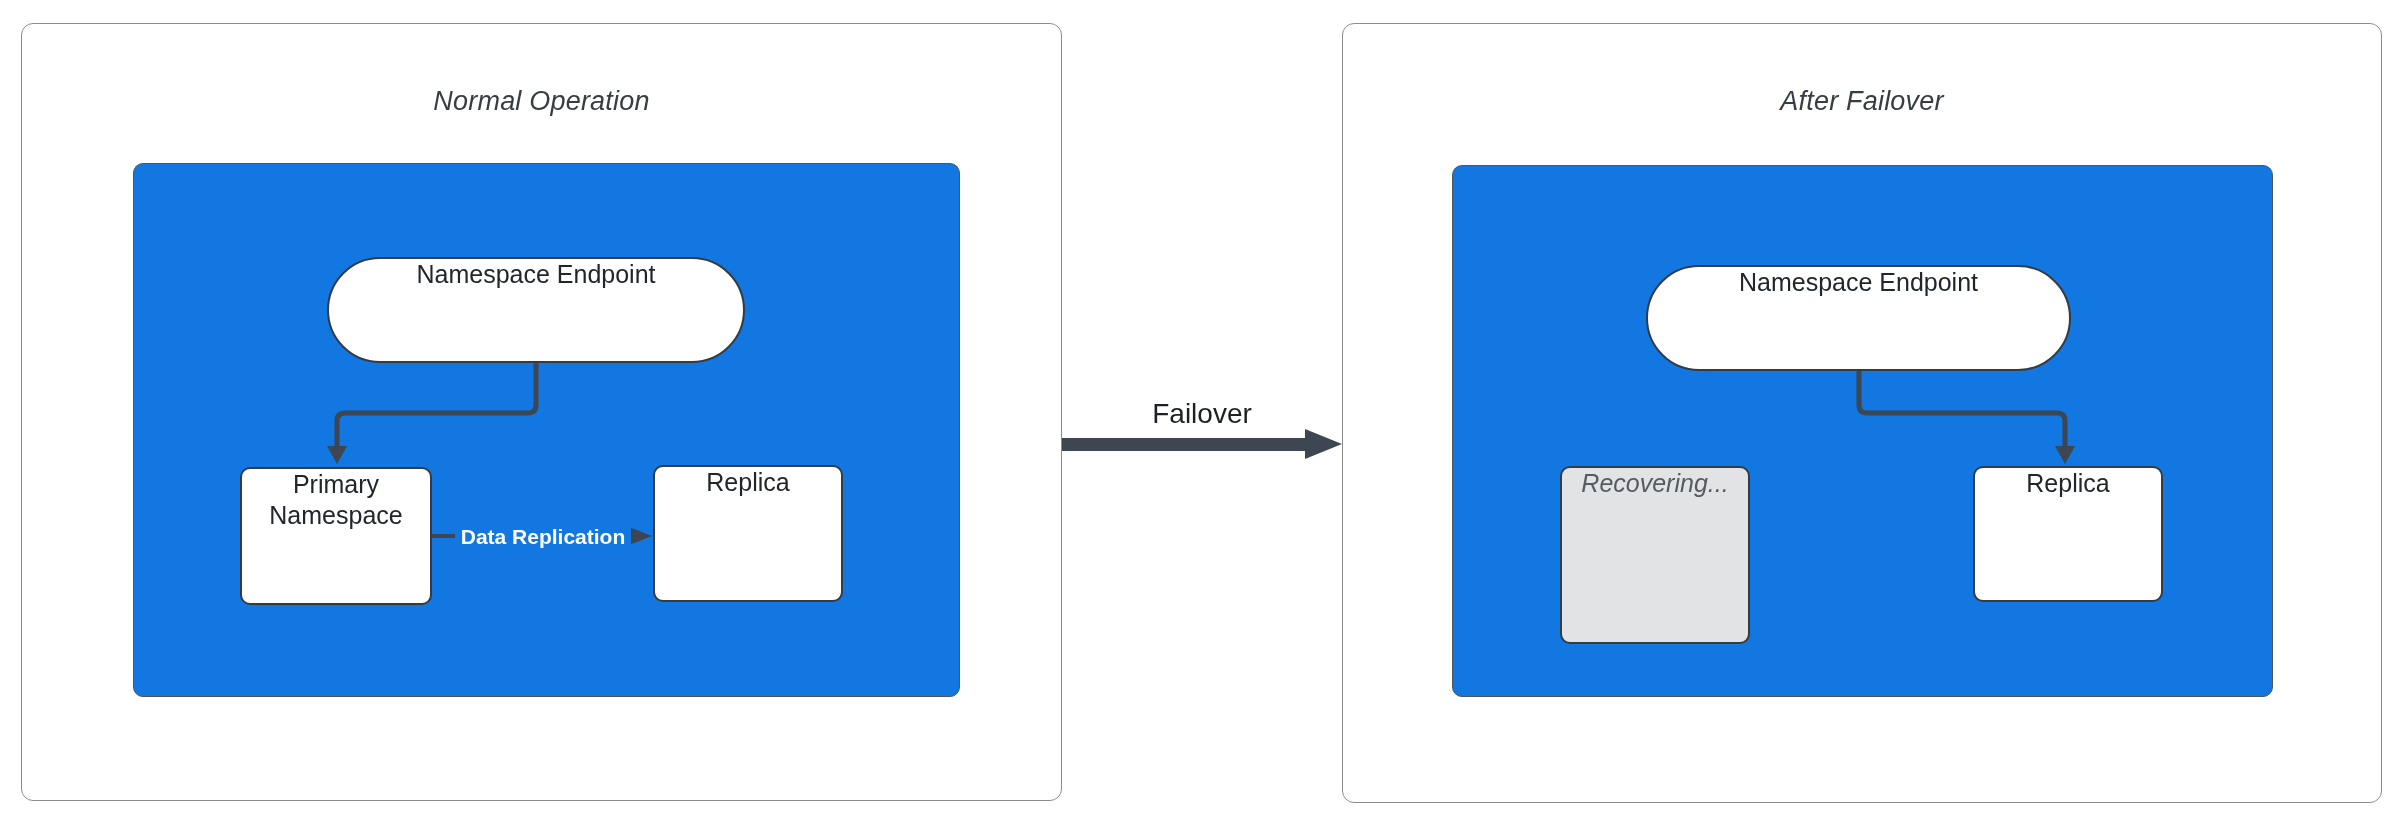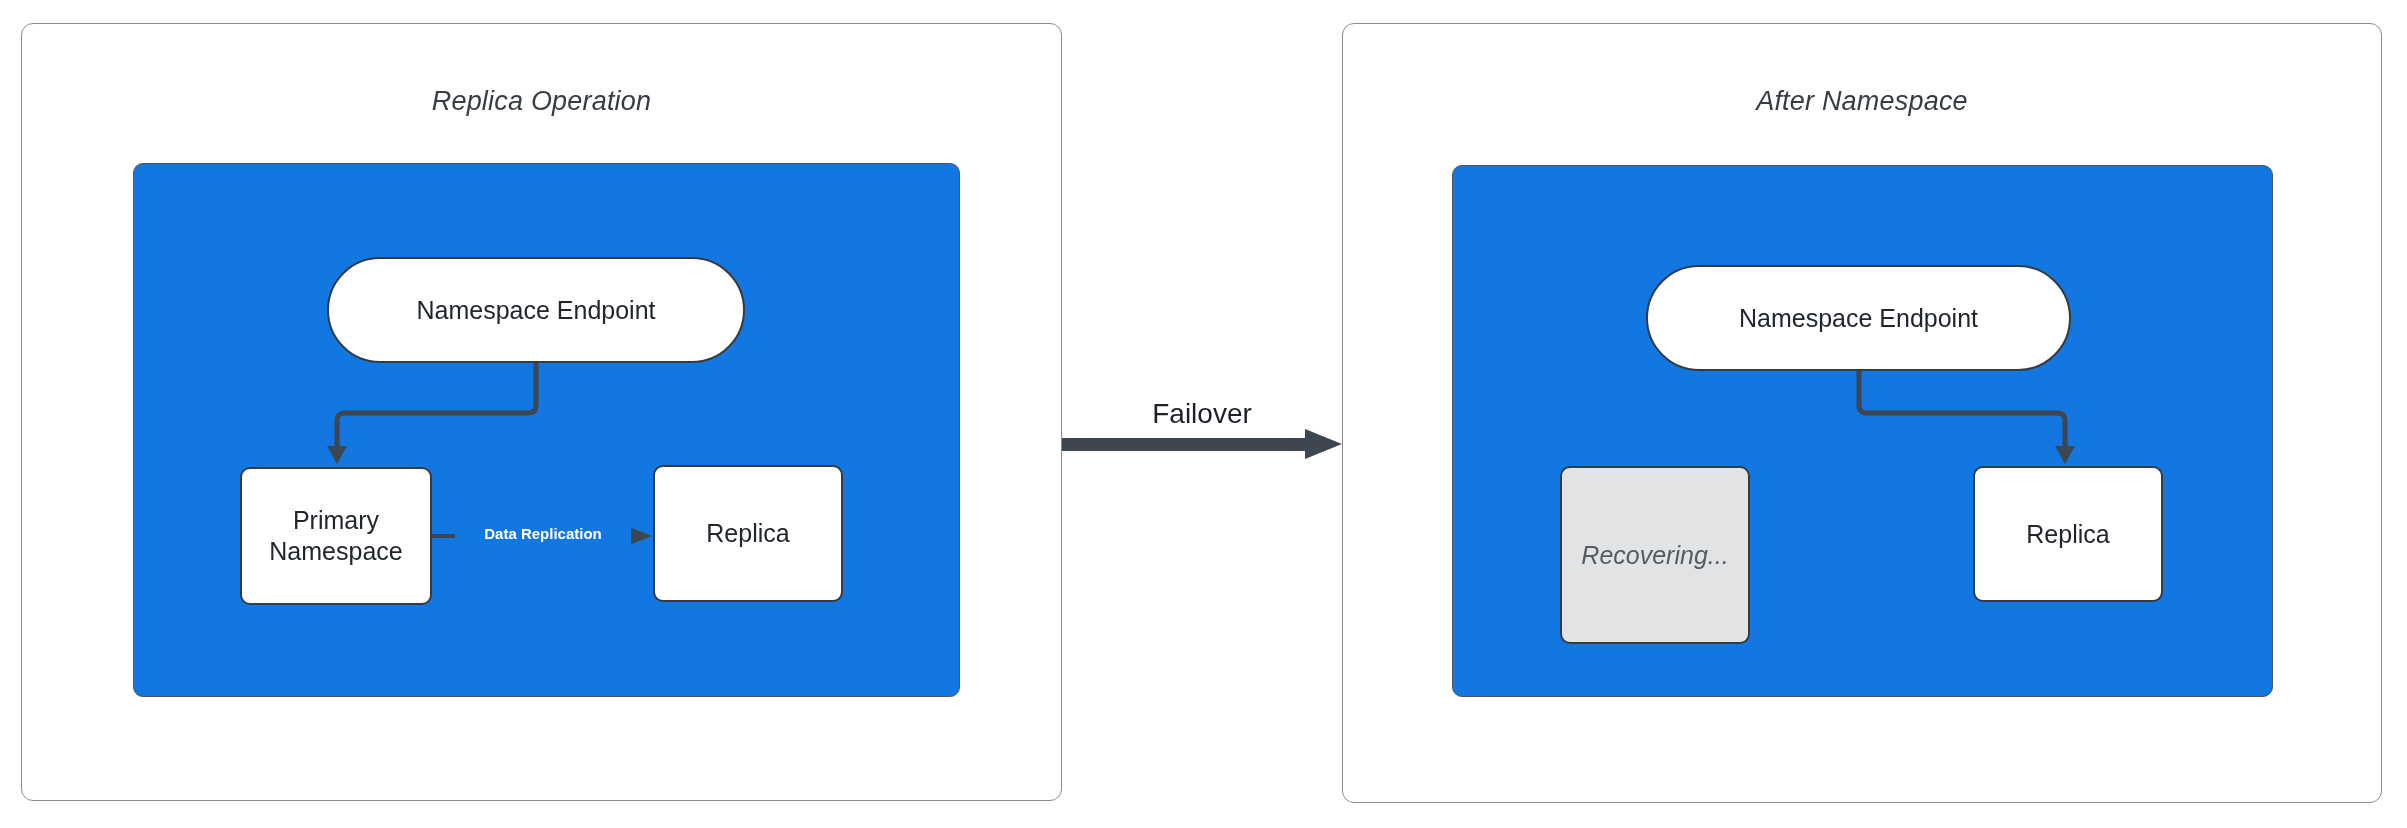--- a/index.html
+++ b/index.html
@@ -23,52 +23,52 @@
 
   .panel-title{position:absolute;left:0;right:0;top:62px;text-align:center;
     font-size:27px;font-style:italic;color:var(--title-text);letter-spacing:.2px;}
 
   .cluster{position:absolute;background:var(--cluster-blue);border:1px solid #4D565E;border-radius:10px;box-sizing:border-box;}
   #cluster-left{left:133px;top:163px;width:827px;height:534px;}
   #cluster-right{left:1452px;top:165px;width:821px;height:532px;}
 
   .edges-svg{position:absolute;left:0;top:0;pointer-events:none;}
 
-  .node{position:absolute;display:flex;align-items:center;justify-content:center;text-align:center;
+  .node{position:absolute;display:flex;align-items:flex-start;justify-content:center;text-align:center;
     box-sizing:border-box;background:#fff;border:2px solid var(--node-border);
     color:var(--node-text);font-size:25px;line-height:31px;}
   .pill{border-radius:54px;}
   .rect{border-radius:10px;}
   .pre-line{white-space:pre-line;}
 
   #pill-left{left:327px;top:257px;width:418px;height:106px;}
   #pill-right{left:1646px;top:265px;width:425px;height:106px;}
   #primary-node{left:240px;top:467px;width:192px;height:138px;}
   #replica-left{left:653px;top:465px;width:190px;height:137px;}
   #recovering-node{left:1560px;top:466px;width:190px;height:178px;
     background:var(--recovering-fill);color:var(--recovering-text);font-style:italic;}
   #replica-right{left:1973px;top:466px;width:190px;height:136px;}
 
   .edge-label-blue{position:absolute;left:455px;top:522px;width:176px;text-align:center;
     background:var(--cluster-blue);color:var(--edge-label-text);
-    font-size:15px;font-weight:bold;padding:3px 0;}
+    font-size:21px;font-weight:bold;padding:3px 0;}
   .failover-label{position:absolute;left:1122px;top:398px;width:160px;text-align:center;
     font-size:28px;color:#1D2127;}
 </style>
 </head>
 <body>
 
 <div class="canvas">
 
   <section class="panel" id="panel-left">
-    <div class="panel-title">Replica Operation</div>
+    <div class="panel-title">Normal Operation</div>
   </section>
 
   <section class="panel" id="panel-right">
-    <div class="panel-title">After Namespace</div>
+    <div class="panel-title">After Failover</div>
   </section>
 
   <div class="cluster" id="cluster-left"></div>
   <div class="cluster" id="cluster-right"></div>
 
   <svg class="edges-svg" width="2407" height="828" viewBox="0 0 2407 828">
 
     <path d="M536,363 L536,405 Q536,413 528,413 L345,413 Q337,413 337,421 L337,447" fill="none" style="stroke:var(--edge-dark)" stroke-width="5"></path>
     <polygon points="337,464 327,446 347,446" style="fill:var(--edge-dark)"></polygon>
 

